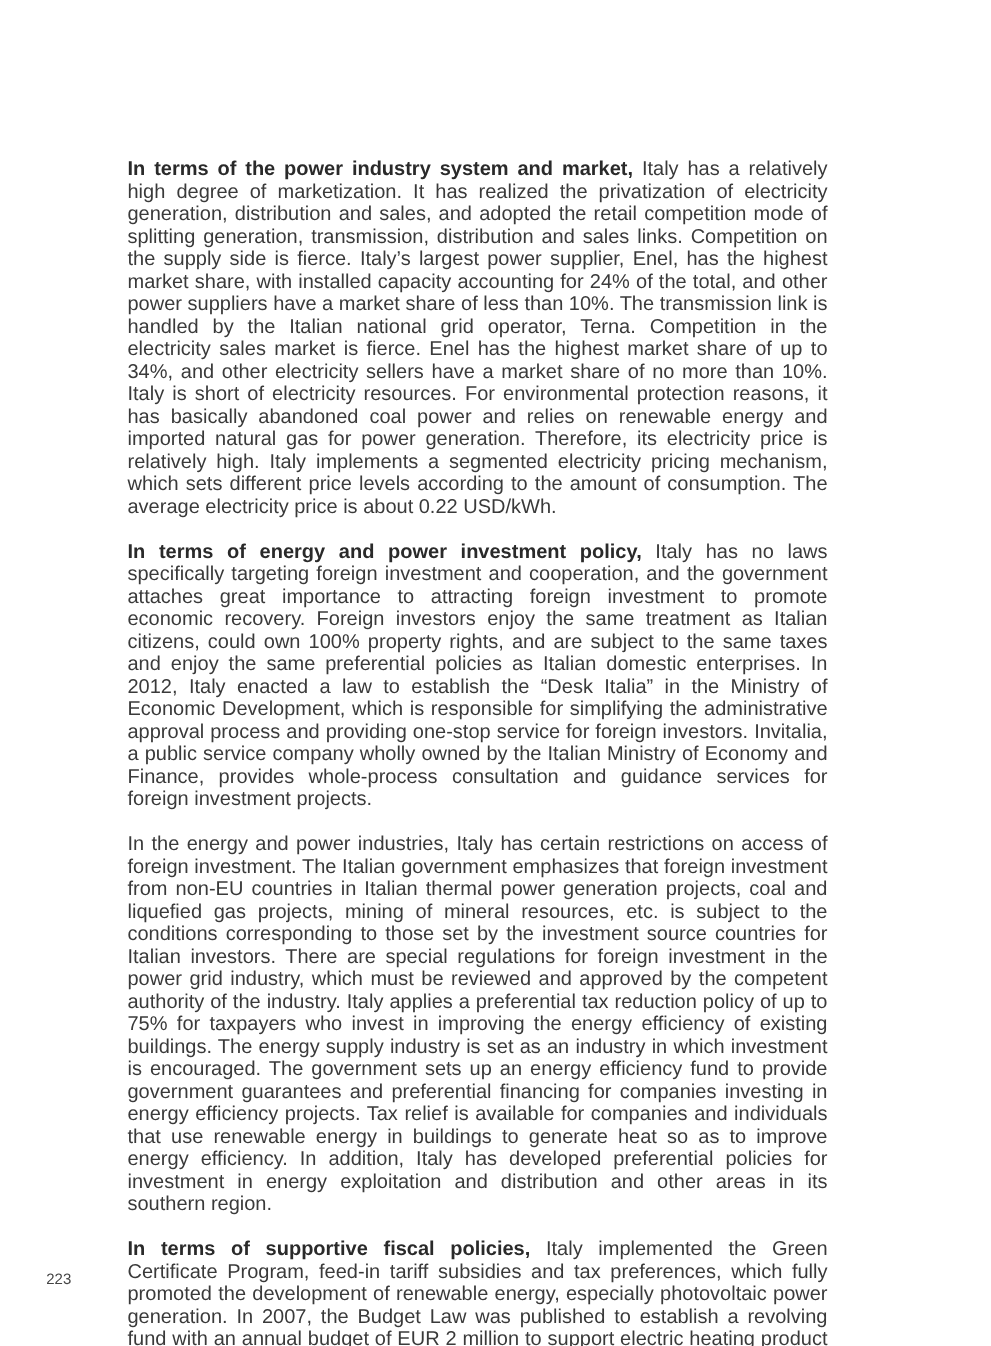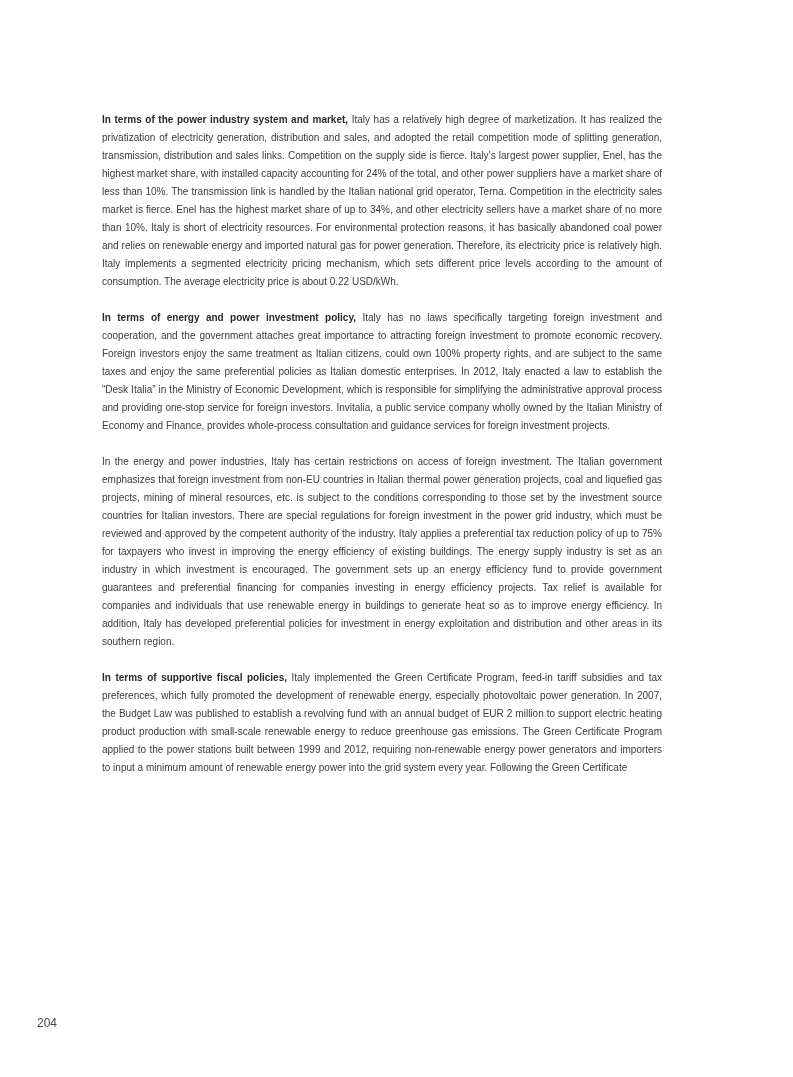--- a/index.html
+++ b/index.html
@@ -15,22 +15,22 @@
       font-family: "Liberation Sans", sans-serif;
       color: #333333;
     }
     .content {
       position: absolute;
       left: 102px;
       top: 111px;
       width: 560px;
     }
     .para {
-      margin: 0 0 18px 0;
-      font-size: 10px;
+      margin: 16px 0 18px 0;
+      font-size: 16px;
       line-height: 18px;
       text-align: justify;
       color: #3a3a3a;
     }
     .para .lead {
       font-weight: bold;
       color: #2a2a2a;
     }
     .page-number {
       position: absolute;
@@ -43,13 +43,13 @@
 </head>
 <body>
 
 <div class="content">
   <p class="para"><span class="lead">In terms of the power industry system and market,</span><span> Italy has a relatively high degree of marketization. It has realized the privatization of electricity generation, distribution and sales, and adopted the retail competition mode of splitting generation, transmission, distribution and sales links. Competition on the supply side is fierce. Italy’s largest power supplier, Enel, has the highest market share, with installed capacity accounting for 24% of the total, and other power suppliers have a market share of less than 10%. The transmission link is handled by the Italian national grid operator, Terna. Competition in the electricity sales market is fierce. Enel has the highest market share of up to 34%, and other electricity sellers have a market share of no more than 10%. Italy is short of electricity resources. For environmental protection reasons, it has basically abandoned coal power and relies on renewable energy and imported natural gas for power generation. Therefore, its electricity price is relatively high. Italy implements a segmented electricity pricing mechanism, which sets different price levels according to the amount of consumption. The average electricity price is about 0.22 USD/kWh.</span></p>
   <p class="para"><span class="lead">In terms of energy and power investment policy,</span><span> Italy has no laws specifically targeting foreign investment and cooperation, and the government attaches great importance to attracting foreign investment to promote economic recovery. Foreign investors enjoy the same treatment as Italian citizens, could own 100% property rights, and are subject to the same taxes and enjoy the same preferential policies as Italian domestic enterprises. In 2012, Italy enacted a law to establish the “Desk Italia” in the Ministry of Economic Development, which is responsible for simplifying the administrative approval process and providing one-stop service for foreign investors. Invitalia, a public service company wholly owned by the Italian Ministry of Economy and Finance, provides whole-process consultation and guidance services for foreign investment projects.</span></p>
   <p class="para"><span class="lead"></span><span>In the energy and power industries, Italy has certain restrictions on access of foreign investment. The Italian government emphasizes that foreign investment from non-EU countries in Italian thermal power generation projects, coal and liquefied gas projects, mining of mineral resources, etc. is subject to the conditions corresponding to those set by the investment source countries for Italian investors. There are special regulations for foreign investment in the power grid industry, which must be reviewed and approved by the competent authority of the industry. Italy applies a preferential tax reduction policy of up to 75% for taxpayers who invest in improving the energy efficiency of existing buildings. The energy supply industry is set as an industry in which investment is encouraged. The government sets up an energy efficiency fund to provide government guarantees and preferential financing for companies investing in energy efficiency projects. Tax relief is available for companies and individuals that use renewable energy in buildings to generate heat so as to improve energy efficiency. In addition, Italy has developed preferential policies for investment in energy exploitation and distribution and other areas in its southern region.</span></p>
   <p class="para"><span class="lead">In terms of supportive fiscal policies,</span><span> Italy implemented the Green Certificate Program, feed-in tariff subsidies and tax preferences, which fully promoted the development of renewable energy, especially photovoltaic power generation. In 2007, the Budget Law was published to establish a revolving fund with an annual budget of EUR 2 million to support electric heating product production with small-scale renewable energy to reduce greenhouse gas emissions. The Green Certificate Program applied to the power stations built between 1999 and 2012, requiring non-renewable energy power generators and importers to input a minimum amount of renewable energy power into the grid system every year. Following the Green Certificate</span></p>
 </div>
 
-<div class="page-number">204</div>
+<div class="page-number">223</div>
 
 </body></html>

